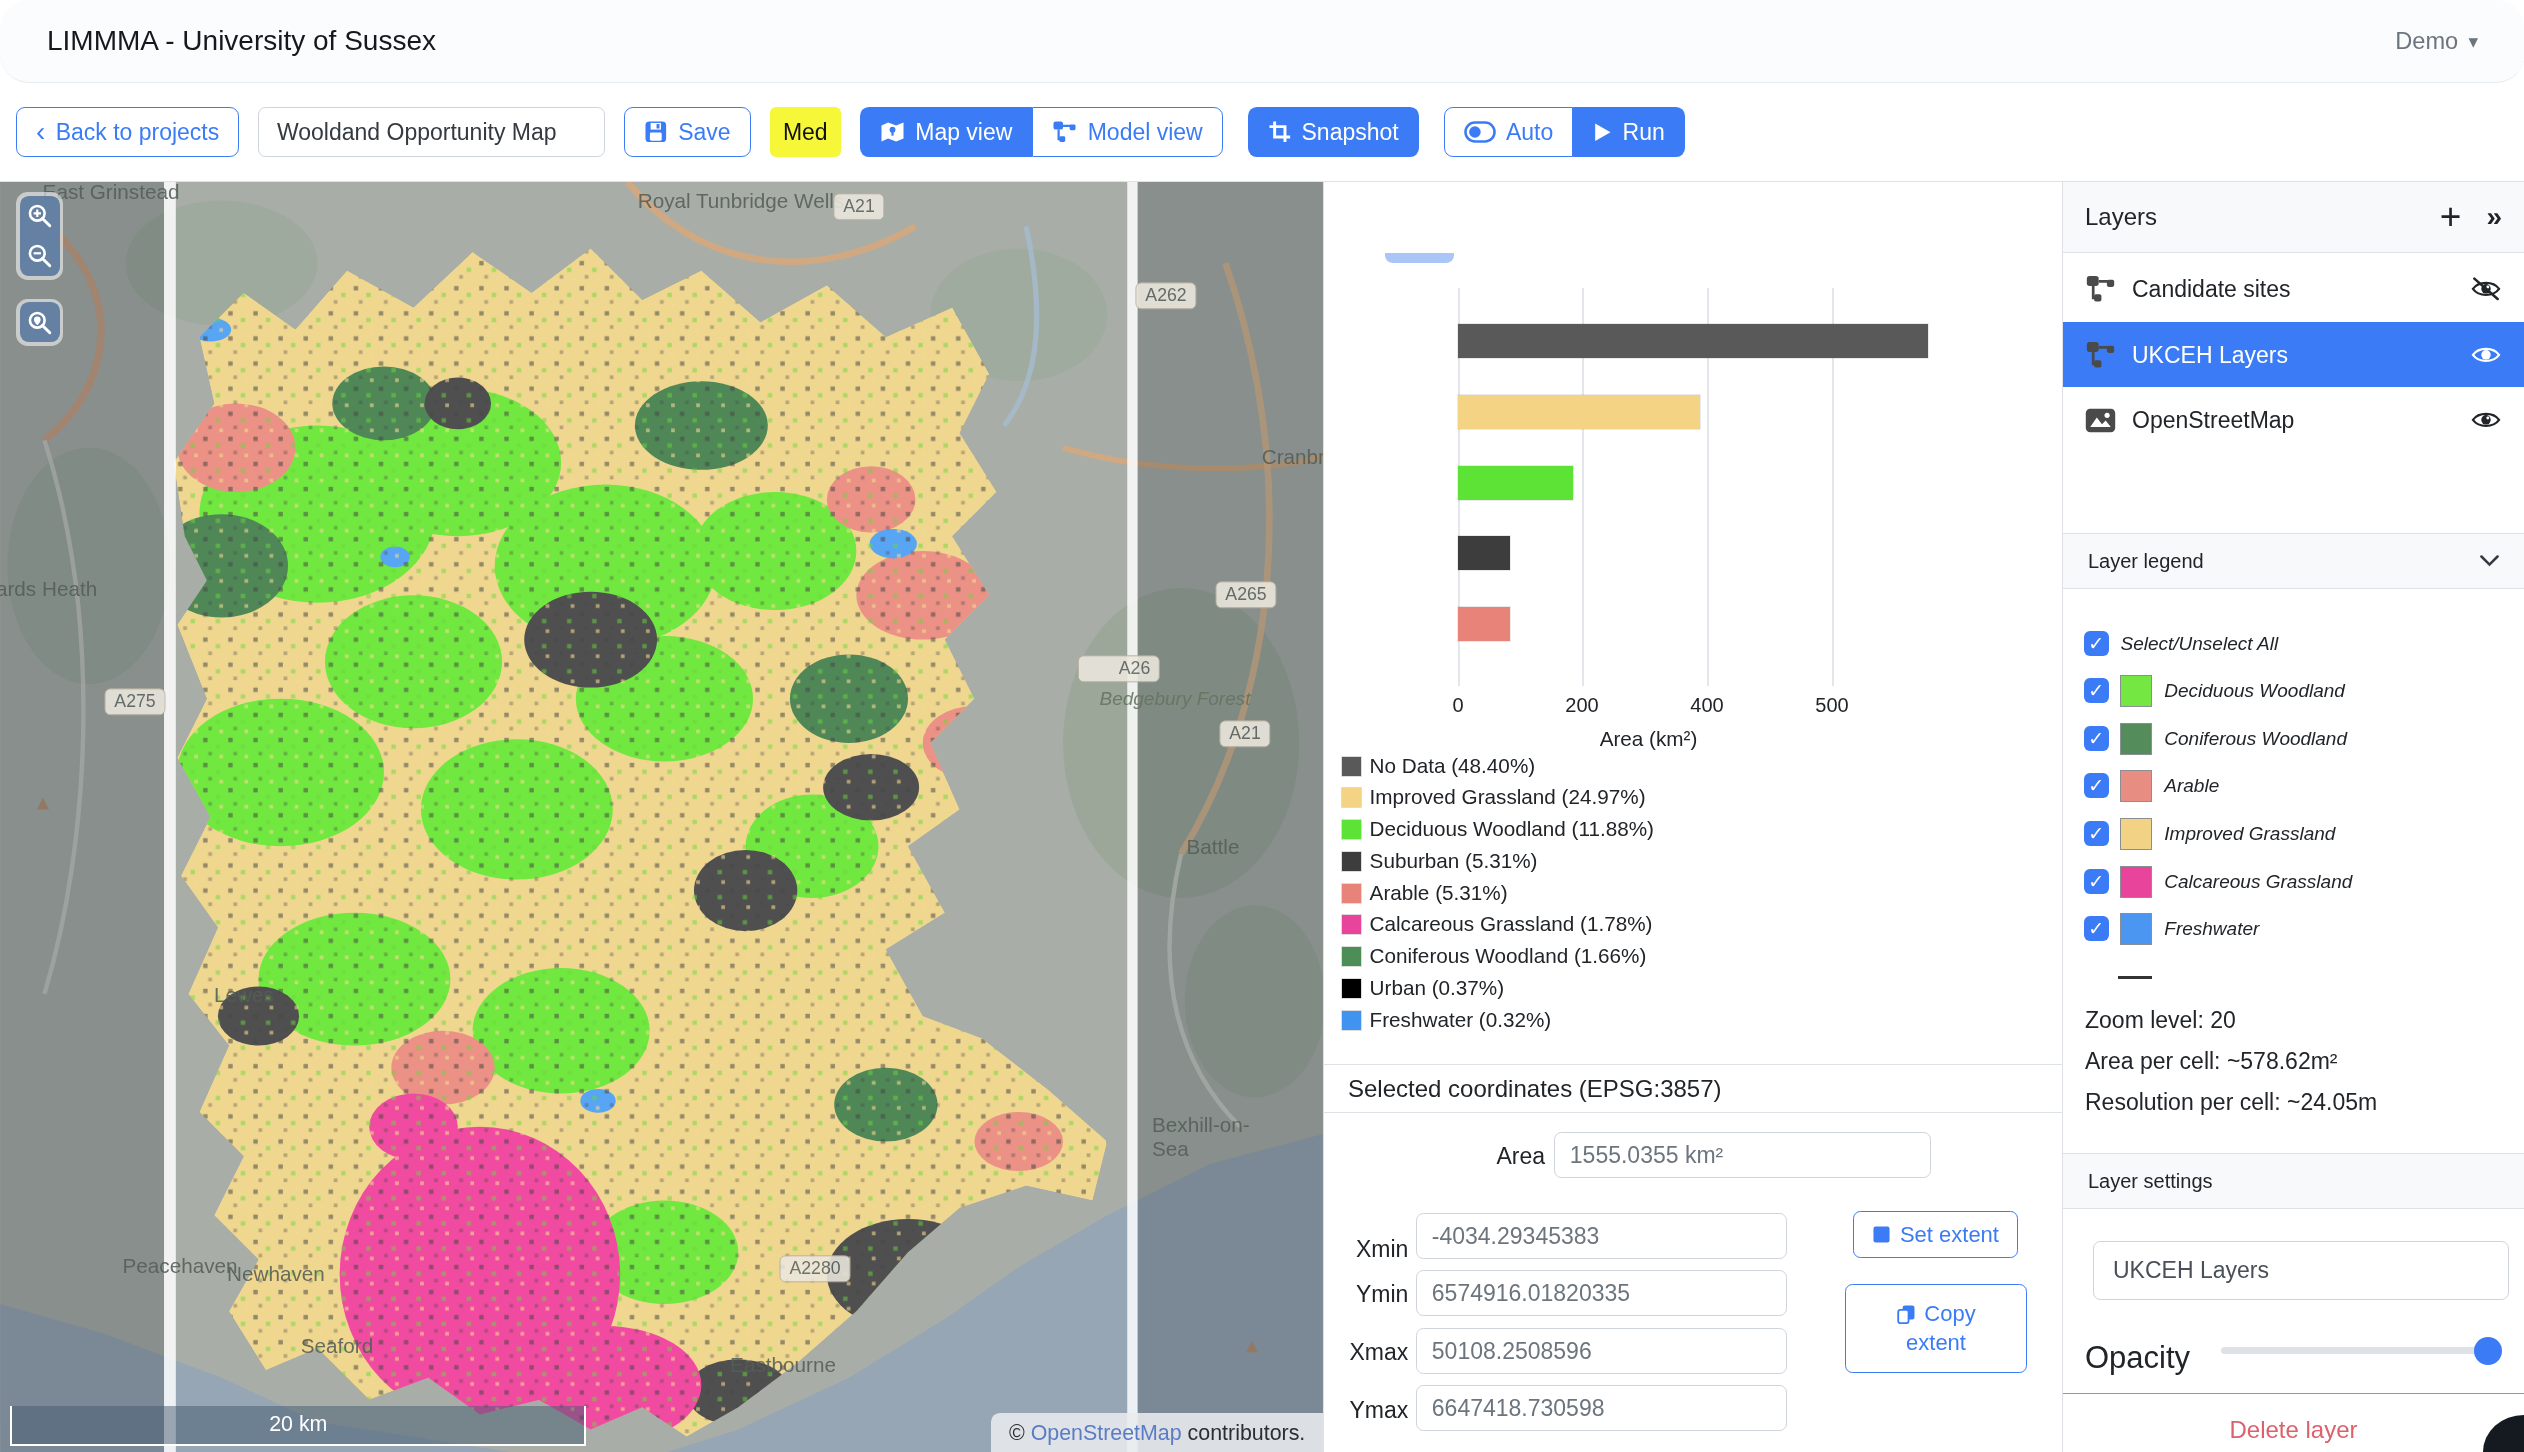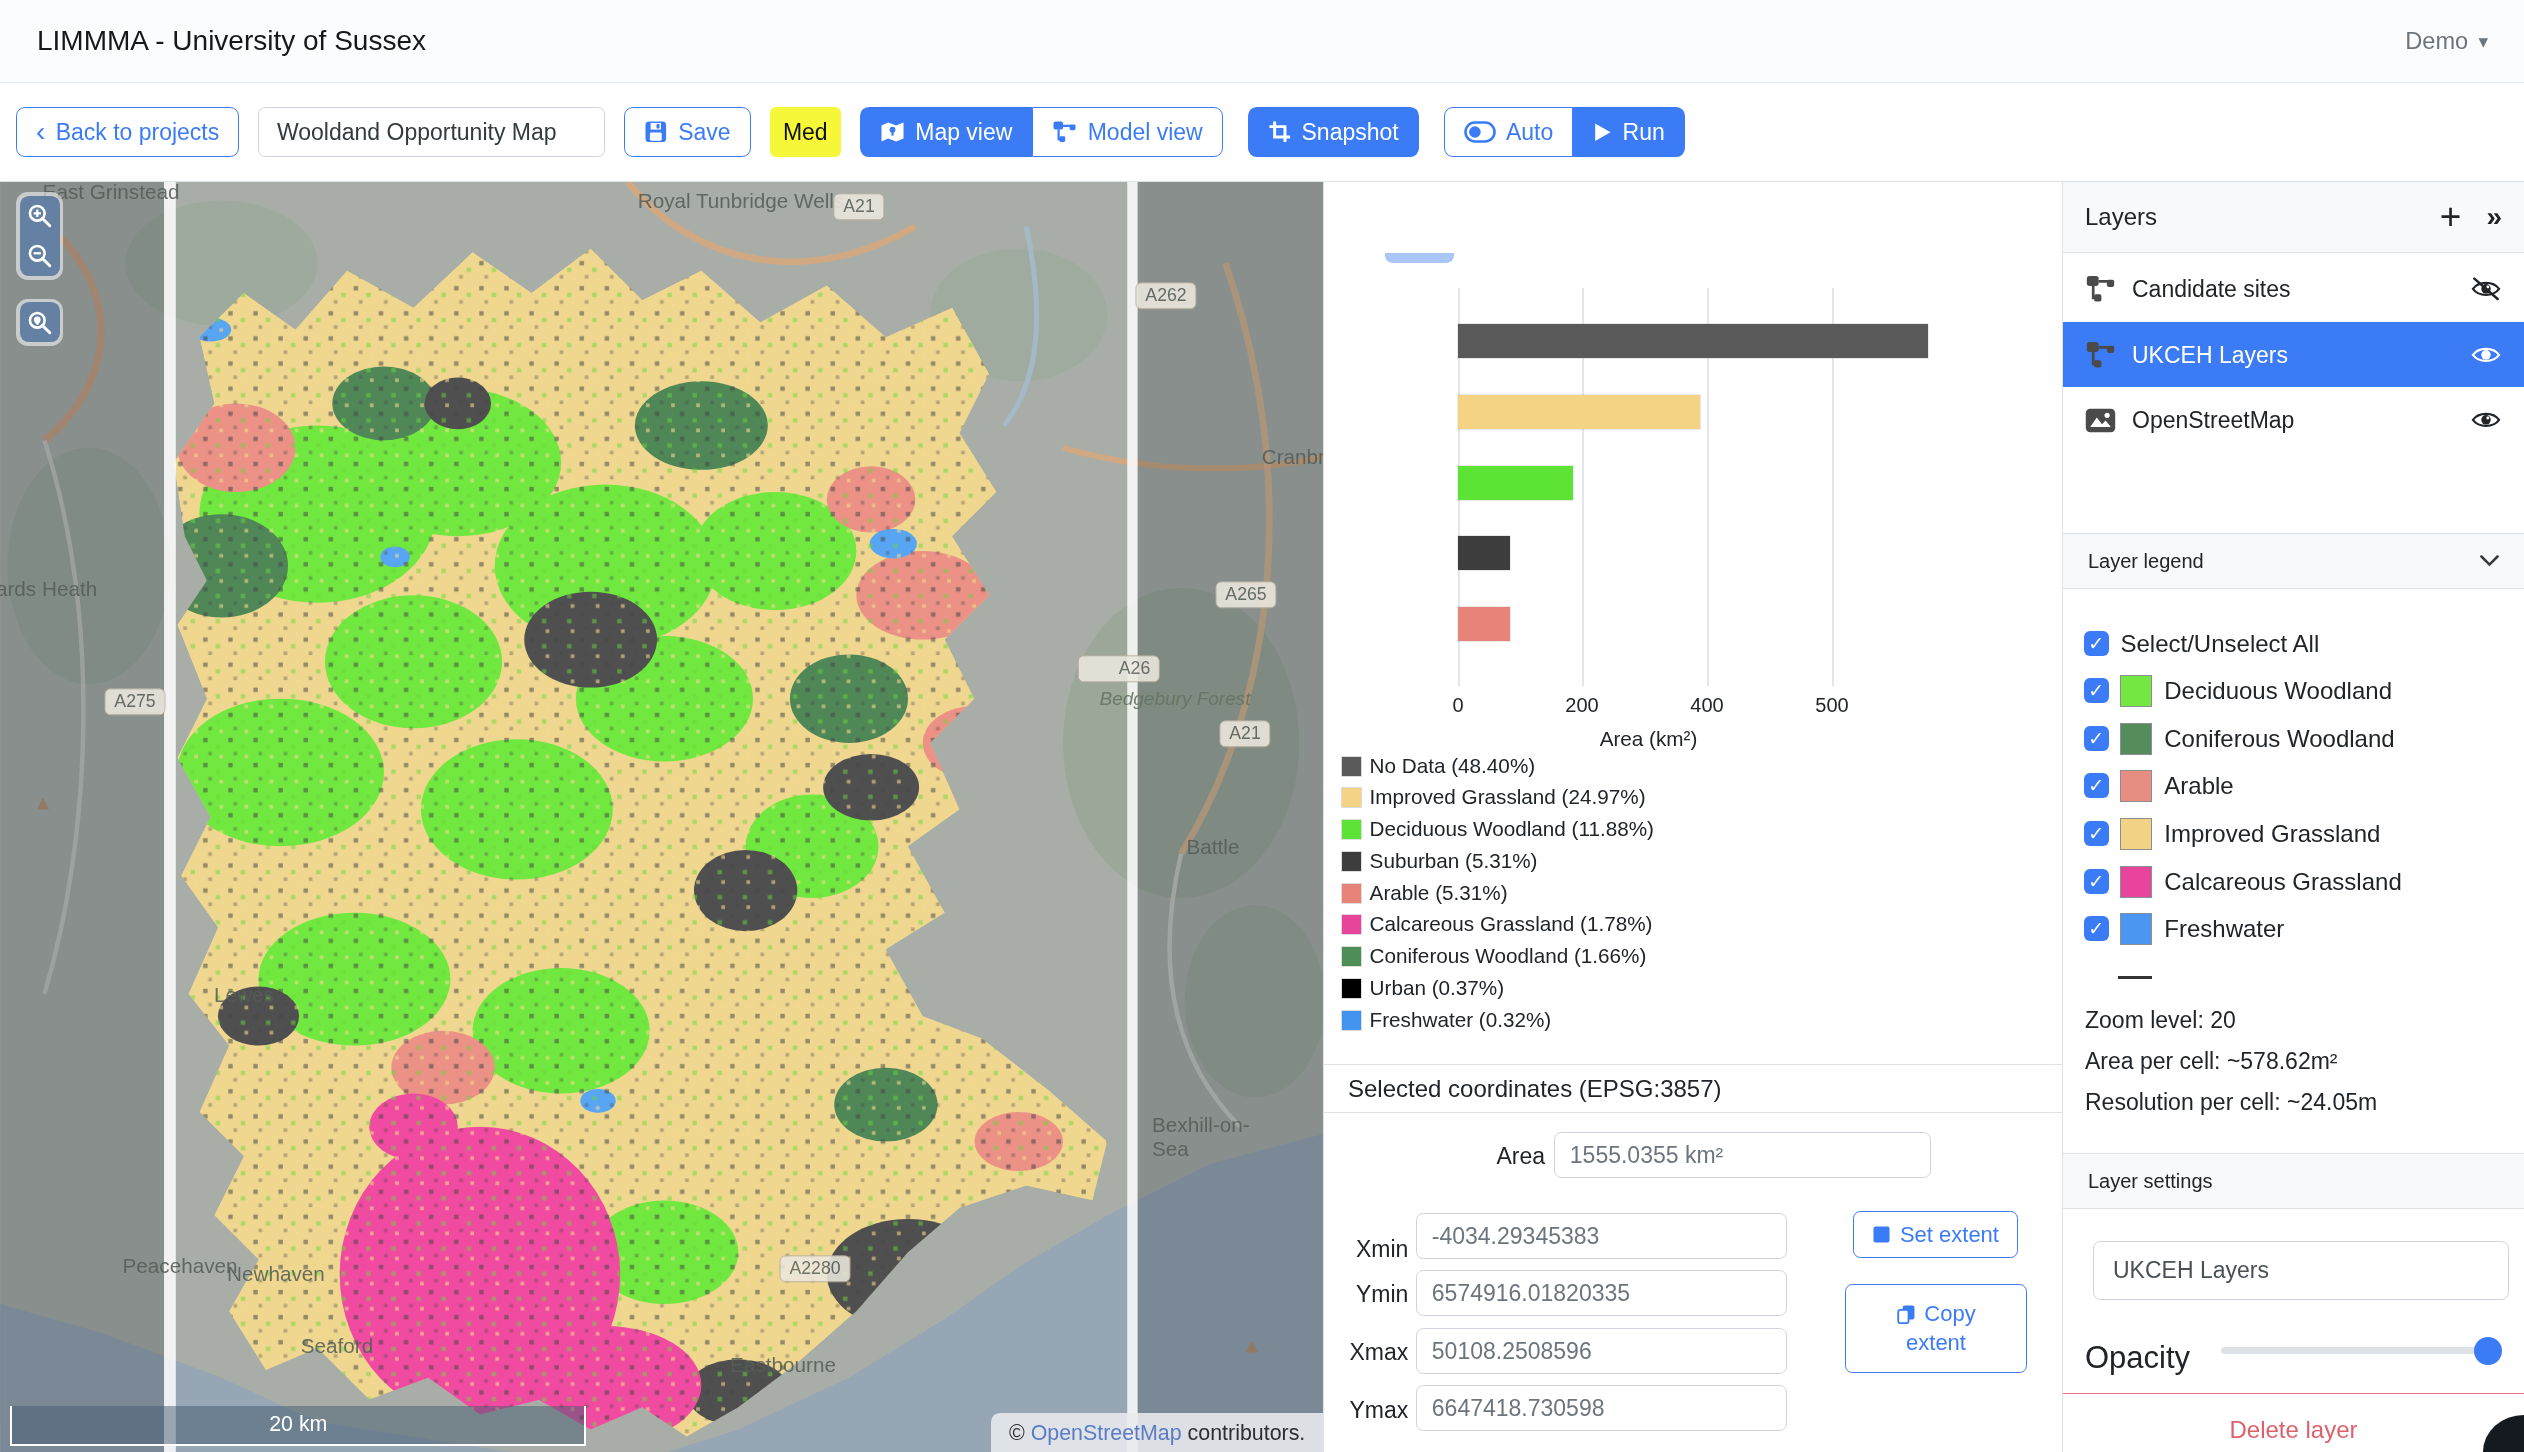--- a/index.html
+++ b/index.html
@@ -1,21 +1,21 @@
 <!DOCTYPE html>
 <html style="font-size:11.8px"><head>
 <meta charset="utf-8">
 <style>
   * { margin:0; padding:0; box-sizing:border-box; }
   html,body { width:2525px; height:1453px; overflow:hidden; background:#fff;
     font-family:"Liberation Sans", sans-serif; color:#212529; }
 
   
   .app-header { height:83px; background:#fbfcfd; display:flex; align-items:center;
-    justify-content:space-between; padding:0 37px; border-bottom:0.7px solid #e9ecef; }
+    justify-content:space-between; padding:0 47px; border-bottom:0.7px solid #e9ecef;border-radius:29px; }
   .app-title { font-size:28px; color:#16181b; }
   .user-menu { font-size:23.6px; color:#6c757d; display:flex; align-items:center; gap:10.3px; cursor:pointer; }
   .user-menu .caret { font-size:19px; }
 
   
   .toolbar { height:99px; background:#fff; display:flex; align-items:center; gap:19px;
     padding:0 16px; border-bottom:0.7px solid #dee2e6; }
   .btn { display:inline-flex; align-items:center; gap:10.3px; font-size:23px; line-height:1;
     border-radius:8.9px; padding:12.6px 19px; cursor:pointer; white-space:nowrap; border:1.5px solid transparent; }
   .btn-outline { border-color:#3b7cf6; color:#3b7cf6; background:#fff; }
@@ -88,21 +88,21 @@
     padding:0 22px; cursor:pointer; background:#fff; }
   .layer-row.sel { background:#3b7cf6; color:#fff; }
   .layer-row .nm { font-size:23px; margin-left:16px; flex:1; }
   .sec-head { position:absolute; left:0; right:0; height:56px; background:#f8f9fa;
     border-top:0.7px solid #dee2e6; border-bottom:0.7px solid #dee2e6; display:flex;
     align-items:center; justify-content:space-between; padding:0 25px; font-size:20px; }
   .cb-row { position:absolute; left:20.7px; display:flex; align-items:center; gap:11.8px; height:43px; }
   .cb { width:25px; height:25px; background:#3b7cf6; border-radius:5.9px; color:#fff; font-size:19px;
     display:flex; align-items:center; justify-content:center; cursor:pointer; flex:none; }
   .sw2 { width:32px; height:32px; border:1.5px solid #8a8f94; flex:none; }
-  .cb-lb { font-size:24px; }
+  .cb-lb { font-size:19px;font-style:italic; }
   .info-line { position:absolute; left:22px; font-size:23px; color:#212529; }
   .name-input { position:absolute; left:30px; width:416px; height:59px; border:1.5px solid #ced4da;
     border-radius:7.4px; font-size:23px; color:#495057; padding:0 19px; font-family:"Liberation Sans",sans-serif; }
   .op-label { position:absolute; left:22px; font-size:31px; }
   .op-track { position:absolute; left:158px; width:278px; height:7.4px; background:#dee2e6; border-radius:3.7px; }
   .op-thumb { position:absolute; width:28px; height:28px; border-radius:50%; background:#3b7cf6; }
   .red-divider { position:absolute; left:0; right:0; height:0; border-top:1.5px solid #e2757d; }
   .delete-btn { position:absolute; left:0; right:0; text-align:center; font-size:24px;
     color:#dc616c; cursor:pointer; }
   .corner-frag { position:fixed; right:0; bottom:0; width:41px; height:37px; background:#141a20;

